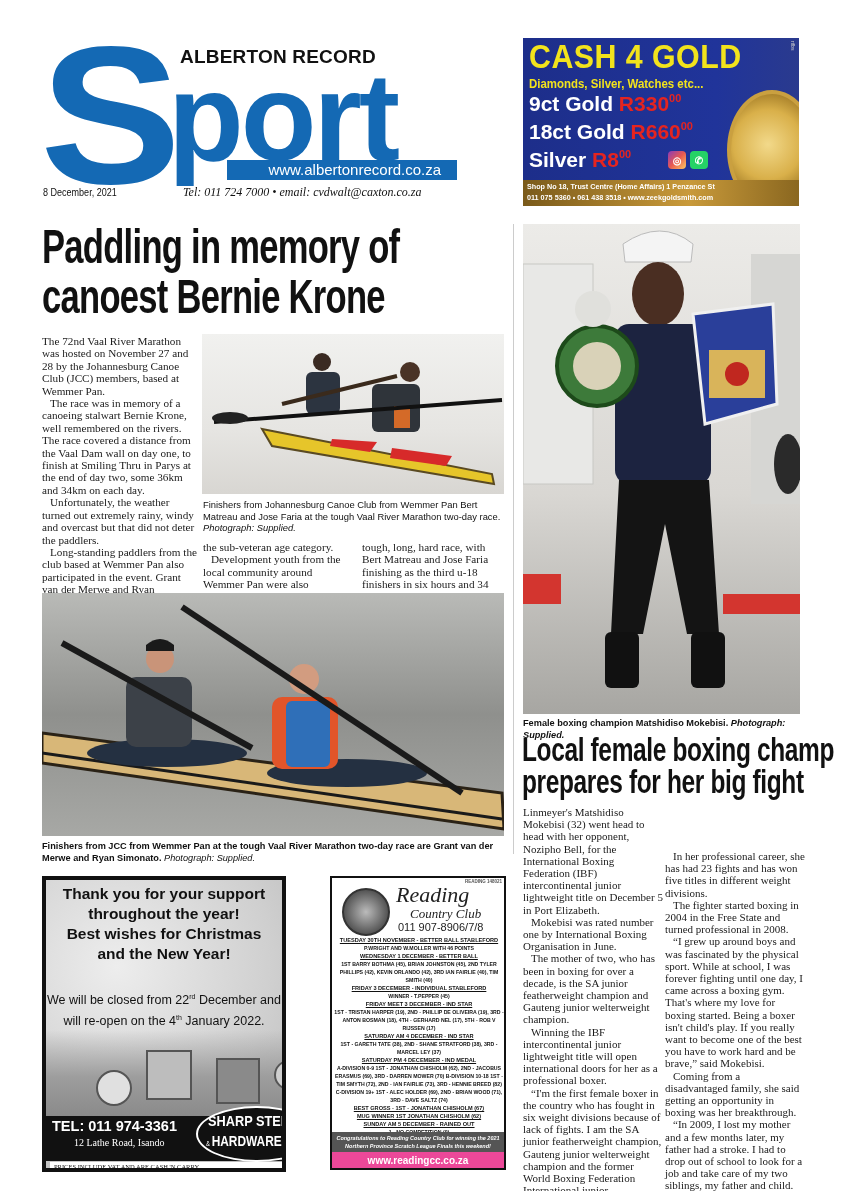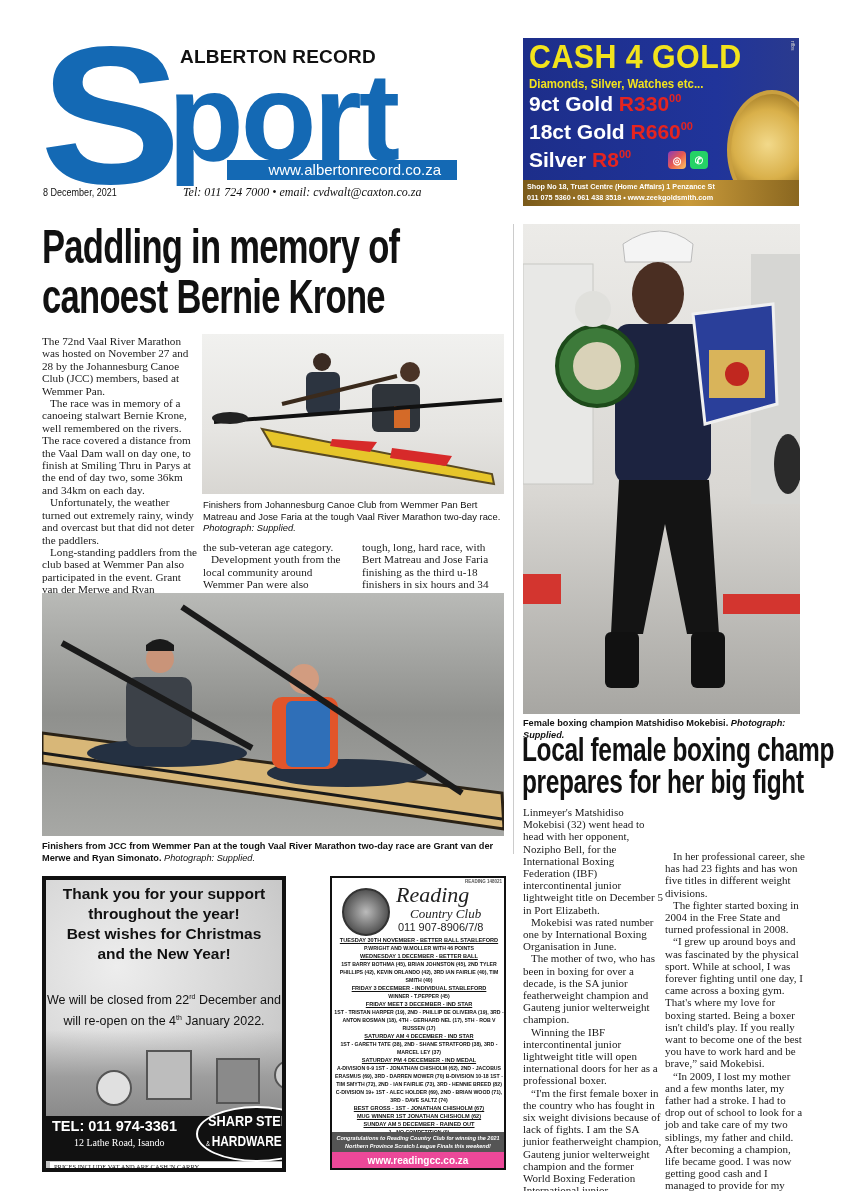--- a/index.html
+++ b/index.html
@@ -210,20 +210,21 @@
   <p>Linmeyer's Matshidiso Mokebisi (32) went head to head with her opponent, Nozipho Bell, for the International Boxing Federation (IBF) intercontinental junior lightweight title on December 5 in Port Elizabeth.</p>
   <p>Mokebisi was rated number one by International Boxing Organisation in June.</p>
   <p>The mother of two, who has been in boxing for over a decade, is the SA junior featherweight champion and Gauteng junior welterweight champion.</p>
   <p>Winning the IBF intercontinental junior lightweight title will open international doors for her as a professional boxer.</p>
   <p>“I'm the first female boxer in the country who has fought in six weight divisions because of lack of fights. I am the SA junior featherweight champion, Gauteng junior welterweight champion and the former World Boxing Federation International junior featherweight and African Boxing Union SADC featherweight,” said Mokebisi.</p>
 </div>
 <div class="col-text col5">
   <p>In her professional career, she has had 23 fights and has won five titles in different weight divisions.</p>
   <p>The fighter started boxing in 2004 in the Free State and turned professional in 2008.</p>
   <p>“I grew up around boys and was fascinated by the physical sport. While at school, I was forever fighting until one day, I came across a boxing gym. That's where my love for boxing started. Being a boxer isn't child's play. If you really want to become one of the best you have to work hard and be brave,” said Mokebisi.</p>
+  <p>Coming from a disadvantaged family, she said getting an opportunity in boxing was her breakthrough.</p>
   <p>“In 2009, I lost my mother and a few months later, my father had a stroke. I had to drop out of school to look for a job and take care of my two siblings, my father and child. After becoming a champion, life became good. I was now getting good cash and I managed to provide for my family,” she said.</p>
 </div>
 
 <div class="steel-ad">
   <div class="steel-head">
     <div>Thank you for your support</div>
     <div>throughout the year!</div>
     <div>Best wishes for Christmas</div>
     <div>and the New Year!</div>
   </div>

